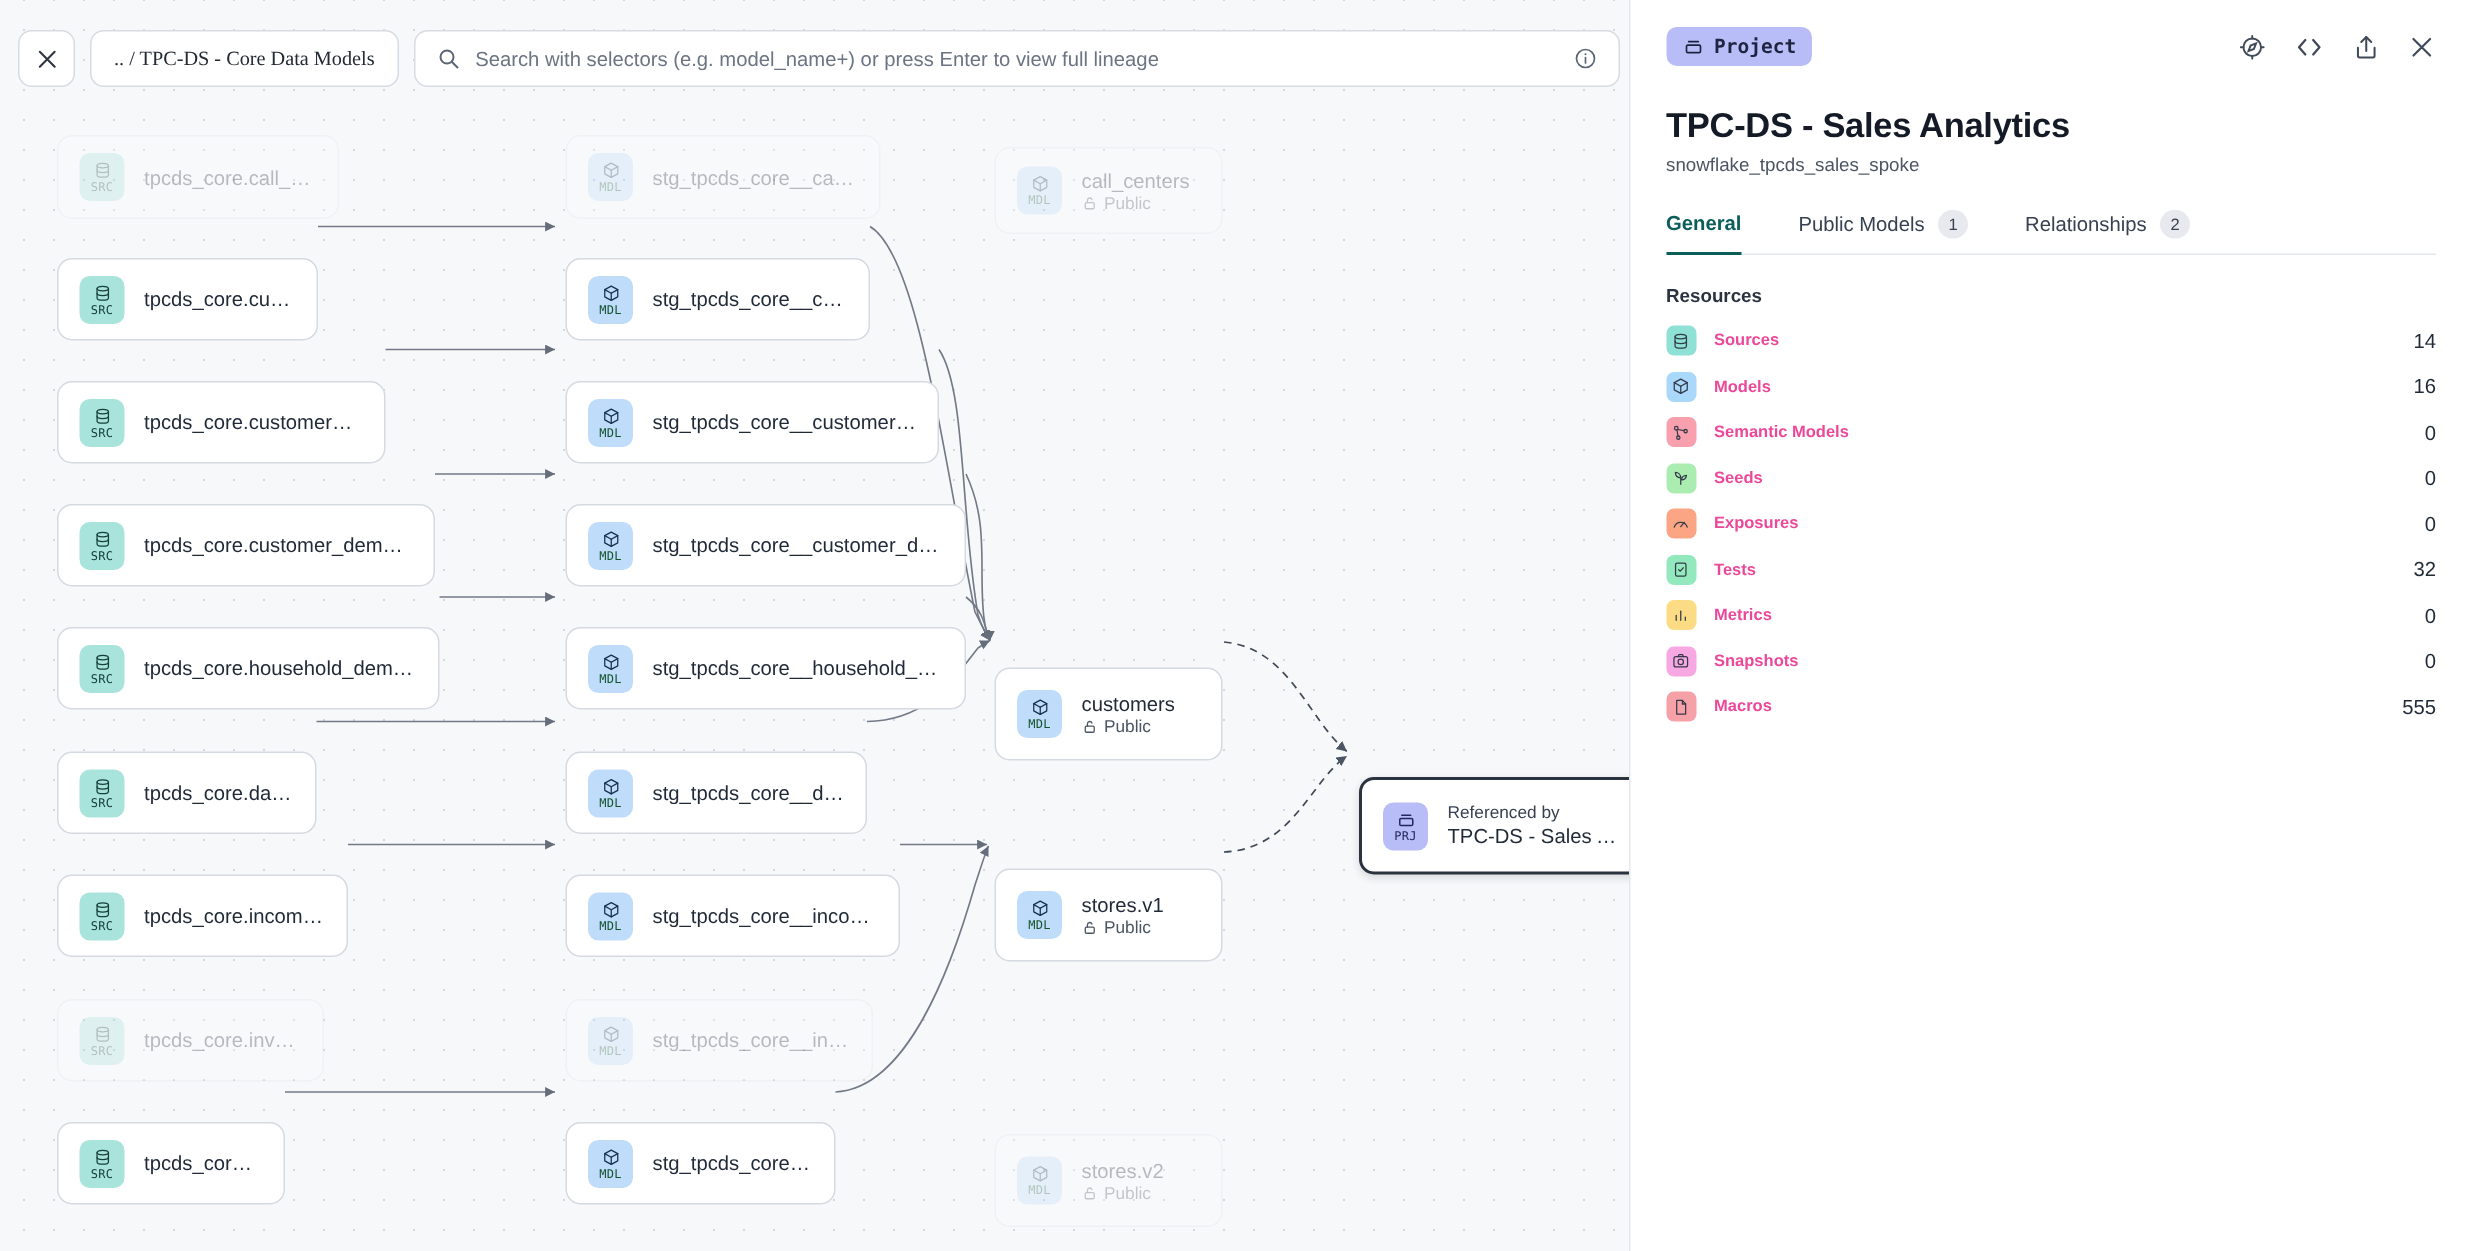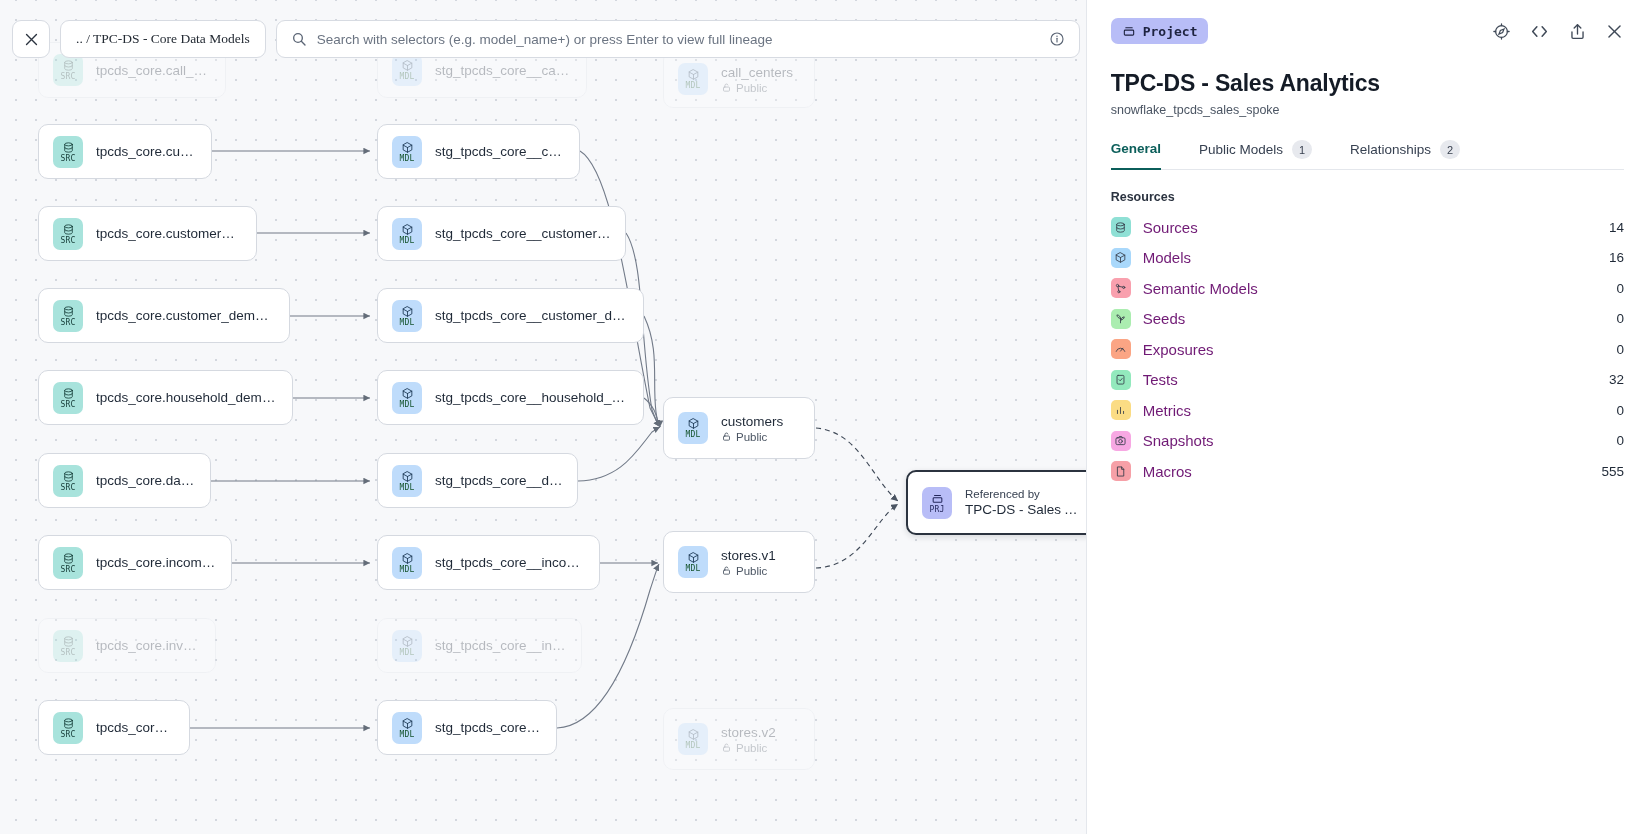--- a/index.html
+++ b/index.html
@@ -46,21 +46,21 @@
   }
   #search-input {
     flex: 1 1 auto; border: none; outline: none; background: transparent;
     font-family: "Liberation Sans", sans-serif; font-size: 13.5px; color: #1f2937;
   }
   #search-input::placeholder { color: #6b7482; }
   #refresh-btn { width: 38px; }
   .ico { display: block; }
 
   
-  #graph { position: absolute; inset: 0; z-index: 10; }
+  #graph { position: absolute; inset: 0; z-index: 10; margin-top: 48px; }
   #edges { position: absolute; left: 0; top: 0; width: 1140px; height: 834px; z-index: 5; pointer-events: none; }
   .node {
     position: absolute;
     background: #ffffff;
     border: 1px solid #d5d9e0;
     border-radius: 10px;
     display: flex; align-items: center;
     padding: 0 14px;
     gap: 13px;
     cursor: pointer;
@@ -123,21 +123,21 @@
     min-width: 20px; height: 19px; padding: 0 6px;
     display: inline-flex; align-items: center; justify-content: center; font-size: 11px;
   }
   #resources-label { margin-top: 20px; font-size: 12.5px; font-weight: 700; color: #2b3340; }
   #resources-list { margin-top: 8px; }
   .res-row { height: 30.5px; display: flex; align-items: center; gap: 12px; cursor: pointer; }
   .res-ico {
     width: 20px; height: 20px; border-radius: 5px; flex: 0 0 auto;
     display: flex; align-items: center; justify-content: center; color: #333b48;
   }
-  .res-name { flex: 1 1 auto; font-size: 15px; color: #701a75; }
+  .res-name { flex: 1 1 auto; font-size: 11px; color: #ec4899; font-weight: bold; }
   .res-count { font-size: 13.5px; color: #1f2937; }
 </style>
 </head>
 <body>
 
 <div id="app">
 
   <div id="canvas-pane">
 
     <svg id="edges" viewBox="0 0 1140 834">

